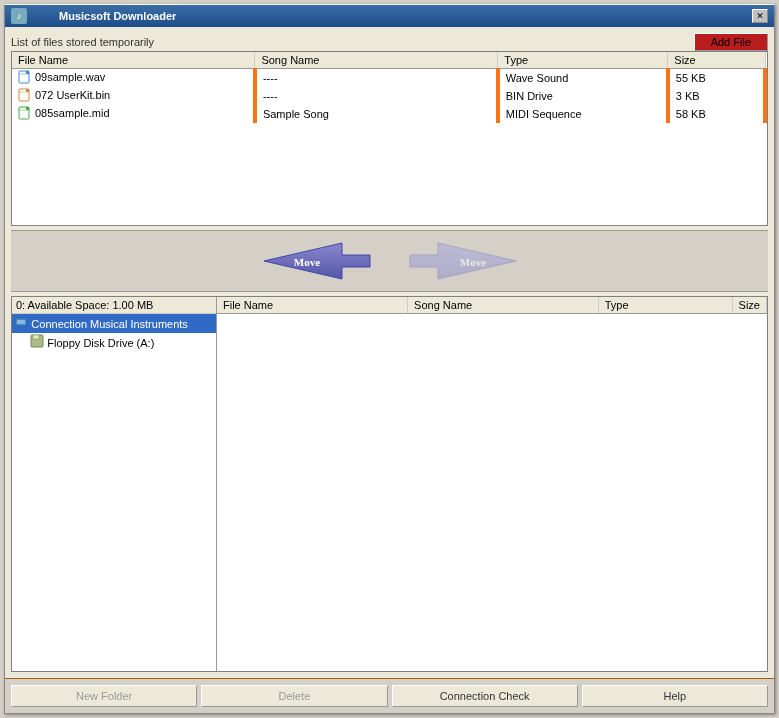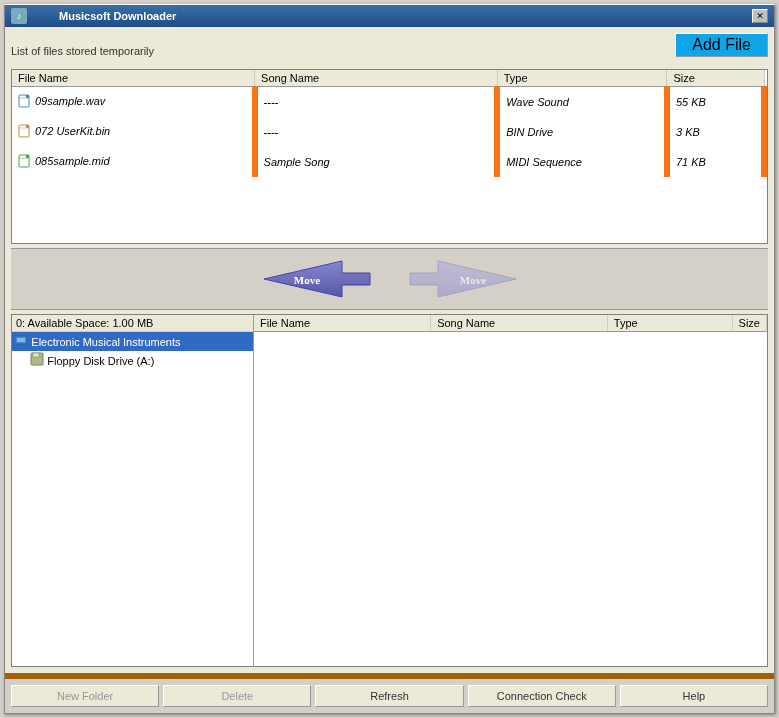--- a/index.html
+++ b/index.html
@@ -80,35 +80,35 @@
       gap: 4px;
       overflow: hidden;
     }
     .top-section {
       display: flex;
       flex-direction: column;
       flex: 0 0 auto;
     }
     .top-header {
       display: flex;
-      align-items: flex-end;
+      align-items: center;
       justify-content: space-between;
-      margin-bottom: 12px;
+      margin-bottom: 0;
     }
     .list-label {
       font-size: 11px;
       color: #333;
     }
     .add-file-btn {
-      background: #0ea5e9;
+      background: #b91c1c;
       border: 1px solid #999;
       border-top-color: #fff;
       border-left-color: #fff;
       padding: 2px 16px;
-      font-size: 16px;
+      font-size: 11px;
       cursor: pointer;
       color: #000;
     }
     .file-table-container {
       border: 1px solid #808080;
       background: #fff;
       height: 175px;
       overflow: hidden;
     }
     .file-table {
@@ -121,24 +121,23 @@
     }
     .file-table th {
       text-align: left;
       padding: 2px 6px;
       border-right: 1px solid #ccc;
       border-bottom: 1px solid #999;
       font-weight: normal;
       color: #000;
     }
     .file-table td {
-      padding: 7px 6px;
-      border-right: 6px solid #f97316;
-      color: #000;
-      font-style: italic;
+      padding: 1px 6px;
+      border-right: 4px solid #f97316;
+      color: #000;
     }
     .file-table tbody tr:nth-child(odd) { background: #fff; }
     .file-table tbody tr:nth-child(even) { background: #fff; }
     .file-icon {
       display: inline-flex;
       align-items: center;
       gap: 3px;
     }
     .move-section {
       display: flex;
@@ -169,21 +168,21 @@
       height: 44px;
     }
     .bottom-section {
       display: flex;
       flex: 1;
       gap: 0;
       border: 1px solid #808080;
       overflow: hidden;
     }
     .tree-panel {
-      width: 242px;
+      width: 205px;
       flex-shrink: 0;
       background: #fff;
       border-right: 1px solid #999;
       overflow-y: auto;
       overflow-x: hidden;
     }
     .tree-status {
       background: #ece9d8;
       padding: 2px 4px;
       font-size: 11px;
@@ -218,21 +217,21 @@
       border-bottom: 1px solid #999;
       background: #ece9d8;
       font-weight: normal;
       color: #000;
     }
     .bottom-buttons {
       display: flex;
       gap: 4px;
       padding: 6px;
       background: #d4d0c8;
-      border-top: 6px solid #a16207;
+      border-top: 1px solid #a16207;
       flex-shrink: 0;
     }
     .bottom-btn {
       flex: 1;
       padding: 4px 8px;
       font-size: 11px;
       background: #ece9d8;
       border: 1px solid #999;
       border-top-color: #fff;
       border-left-color: #fff;
@@ -313,21 +312,21 @@
                     <svg width="14" height="14" viewBox="0 0 14 14" xmlns="http://www.w3.org/2000/svg">
       <rect x="1" y="1" width="10" height="12" rx="1" fill="white" stroke="#44aa44" stroke-width="1"></rect>
       <rect x="8" y="1" width="3" height="3" rx="0" fill="#44aa44"></rect>
       <line x1="1" y1="4" x2="11" y2="4" stroke="#44aa44" stroke-width="0.5"></line>
     </svg>
                     <span>085sample.mid</span>
                   </span>
       </td>
       <td>Sample Song</td>
       <td>MIDI Sequence</td>
-      <td>71 KB</td>
+      <td>58 KB</td>
     </tr>
             </tbody>
         </table>
       </div>
     </div>
 
     <div class="move-section">
 
       <div class="move-btn-down">
         <svg class="arrow-down-shape" viewBox="0 0 110 44" xmlns="http://www.w3.org/2000/svg">
@@ -359,21 +358,21 @@
     </div>
 
     <div class="bottom-section">
 
       <div class="tree-panel">
         <div class="tree-status">0: Available Space: 1.00 MB</div>
         <div id="tree-container">
             <div class="tree-node selected"><span><svg width="14" height="14" viewBox="0 0 14 14" xmlns="http://www.w3.org/2000/svg">
                   <rect x="1" y="3" width="12" height="8" rx="1" fill="#4488cc" stroke="#2266aa" stroke-width="1"></rect>
                   <rect x="3" y="5" width="8" height="4" fill="white" opacity="0.4"></rect>
-                </svg></span>&nbsp;<span class="tree-node-text">Electronic Musical Instruments</span></div>
+                </svg></span>&nbsp;<span class="tree-node-text">Connection Musical Instruments</span></div>
             <div class="tree-node"><span class="tree-indent"></span><span><svg width="14" height="14" viewBox="0 0 14 14" xmlns="http://www.w3.org/2000/svg">
                   <rect x="1" y="1" width="12" height="12" rx="1" fill="#aabb88" stroke="#778855" stroke-width="1"></rect>
                   <rect x="3" y="1" width="6" height="4" fill="#ddeebb" stroke="#778855" stroke-width="0.5"></rect>
                 </svg></span>&nbsp;<span class="tree-node-text">Floppy Disk Drive (A:)</span></div>
           </div>
       </div>
 
       <div class="detail-panel">
         <table class="detail-table">
           <thead>
@@ -387,17 +386,16 @@
           <tbody></tbody>
         </table>
       </div>
     </div>
 
   </div>
 
   <div class="bottom-buttons">
     <button class="bottom-btn" disabled="">New Folder</button>
     <button class="bottom-btn" disabled="">Delete</button>
-    <button class="bottom-btn">Refresh</button>
     <button class="bottom-btn">Connection Check</button>
     <button class="bottom-btn">Help</button>
   </div>
 </div>
 
 </body></html>

